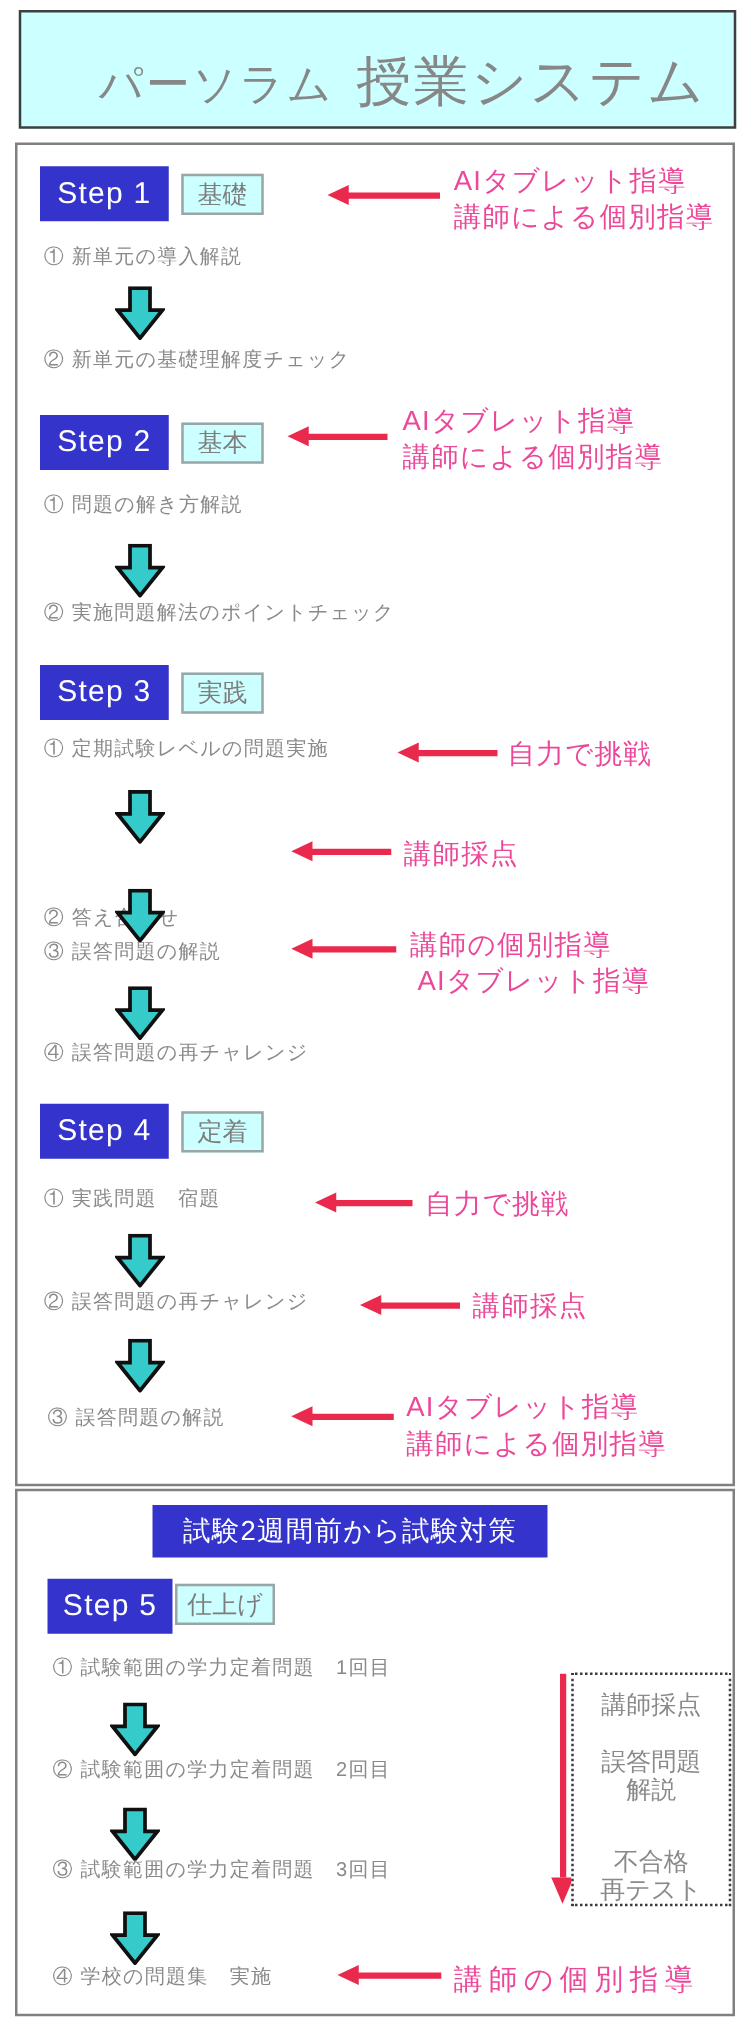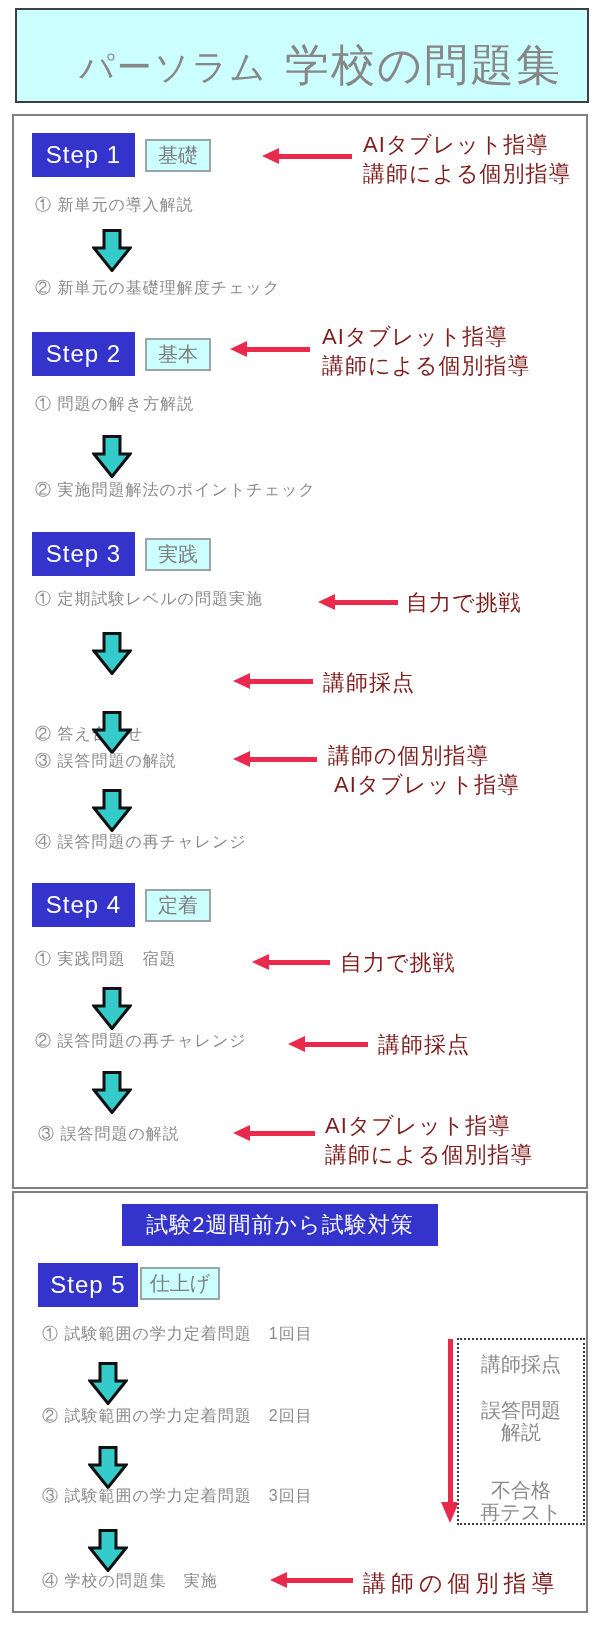--- a/index.html
+++ b/index.html
@@ -24,21 +24,21 @@
     position:absolute;width:103px;height:44px;background:#3434cc;
     color:#ffffff;font-size:24px;display:flex;align-items:center;justify-content:center;
     letter-spacing:1px;
   }
   .tag{
     position:absolute;height:33px;background:#ccffff;border:2px solid #9aa5a5;
     box-sizing:border-box;color:#7d7d7d;font-size:20px;
     display:flex;align-items:center;justify-content:center;
   }
   .item{position:absolute;font-size:16px;color:#8a8a8a;letter-spacing:1px;white-space:nowrap;}
-  .note{position:absolute;font-size:22px;color:#7f1d1d;letter-spacing:1px;line-height:29px;white-space:nowrap;}
+  .note{position:absolute;font-size:22px;color:#ec4899;letter-spacing:1px;line-height:29px;white-space:nowrap;}
   .note-wide{font-size:23px;letter-spacing:5px;}
   
   .darrow{position:absolute;width:40px;height:43px;}
   .darrow svg path{fill:#35cbcb;stroke:#101010;stroke-width:3;stroke-linejoin:miter;}
   
   .harrow{position:absolute;height:16px;display:flex;align-items:center;}
   .harrow .head{
     width:0;height:0;border-top:8px solid transparent;border-bottom:8px solid transparent;
     border-right:17px solid #e92a4c;flex:0 0 auto;
   }
@@ -67,21 +67,21 @@
   .sidebox .g2{margin-top:24px;}
   .sidebox .g3{margin-top:36px;}
 </style>
 </head>
 <body>
 
 <div class="page">
 
   <div class="header">
     <span class="brand">パーソラム</span>
-    <span class="title">学校の問題集</span>
+    <span class="title">授業システム</span>
   </div>
 
   <div class="panel" style="top:114px;height:1075px;"></div>
   <div class="panel" style="top:1191px;height:422px;"></div>
 
   <div class="stepbox" style="left:32px;top:133px;">Step 1</div>
   <div class="tag" style="left:145px;top:139px;width:66px;">基礎</div>
   <div class="harrow" style="left:262px;top:148px;width:90px;">
       <span class="head"></span>
       <span class="line"></span>

